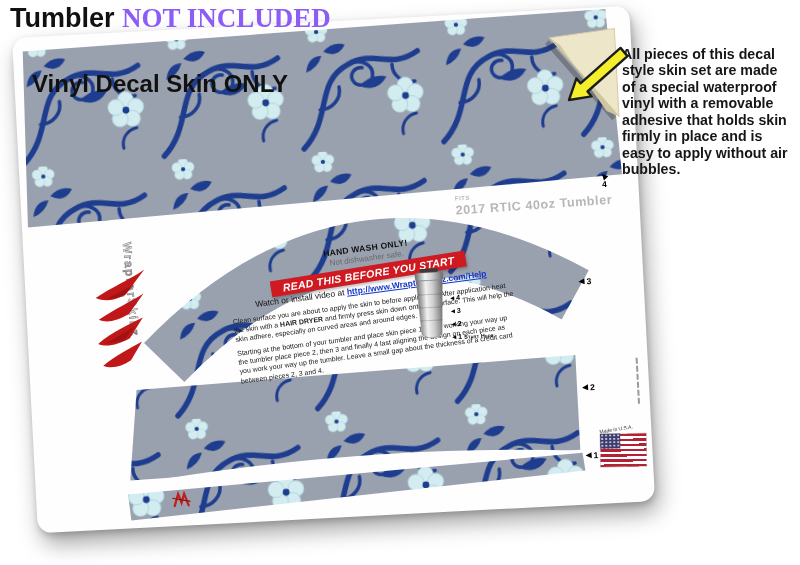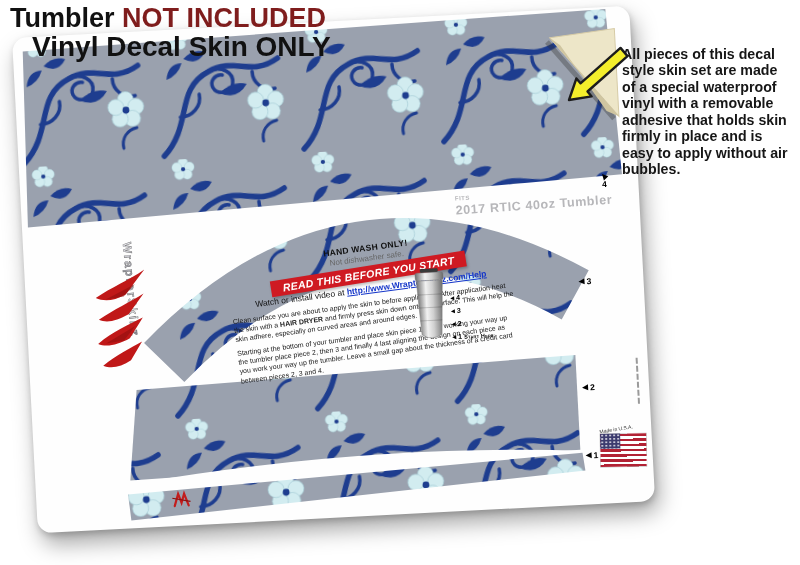--- a/index.html
+++ b/index.html
@@ -2,22 +2,22 @@
 <html><head>
 <meta charset="utf-8">
 <style>
   html,body{margin:0;padding:0;background:#fff;}
   .stage{position:relative;width:800px;height:565px;background:#ffffff;overflow:hidden;
          font-family:"Liberation Sans",sans-serif;}
 
   
   .hdr{position:absolute;left:10px;top:4px;line-height:1.05;z-index:6;}
   .hdr .l1{font-size:27px;font-weight:bold;color:#111;}
-  .hdr .l1 .red{color:#7f1d1d;}
-  .hdr .l2{font-size:28px;font-weight:bold;color:#111;margin-left:22px;}
+  .hdr .l1 .red{color:#8b5cf6;font-family:Liberation Serif, serif;}
+  .hdr .l2{font-size:24px;font-weight:bold;color:#111;margin-left:22px;margin-top:39px;}
 
   
   .note{position:absolute;left:622px;top:46px;width:172px;z-index:6;
         font-size:14.2px;font-weight:bold;color:#161616;line-height:1.16;}
 
   
   .arrow{position:absolute;left:546px;top:40px;z-index:8;}
 
   
   .sheet{position:absolute;left:12px;top:38px;width:618px;height:496px;background:#fefefe;

